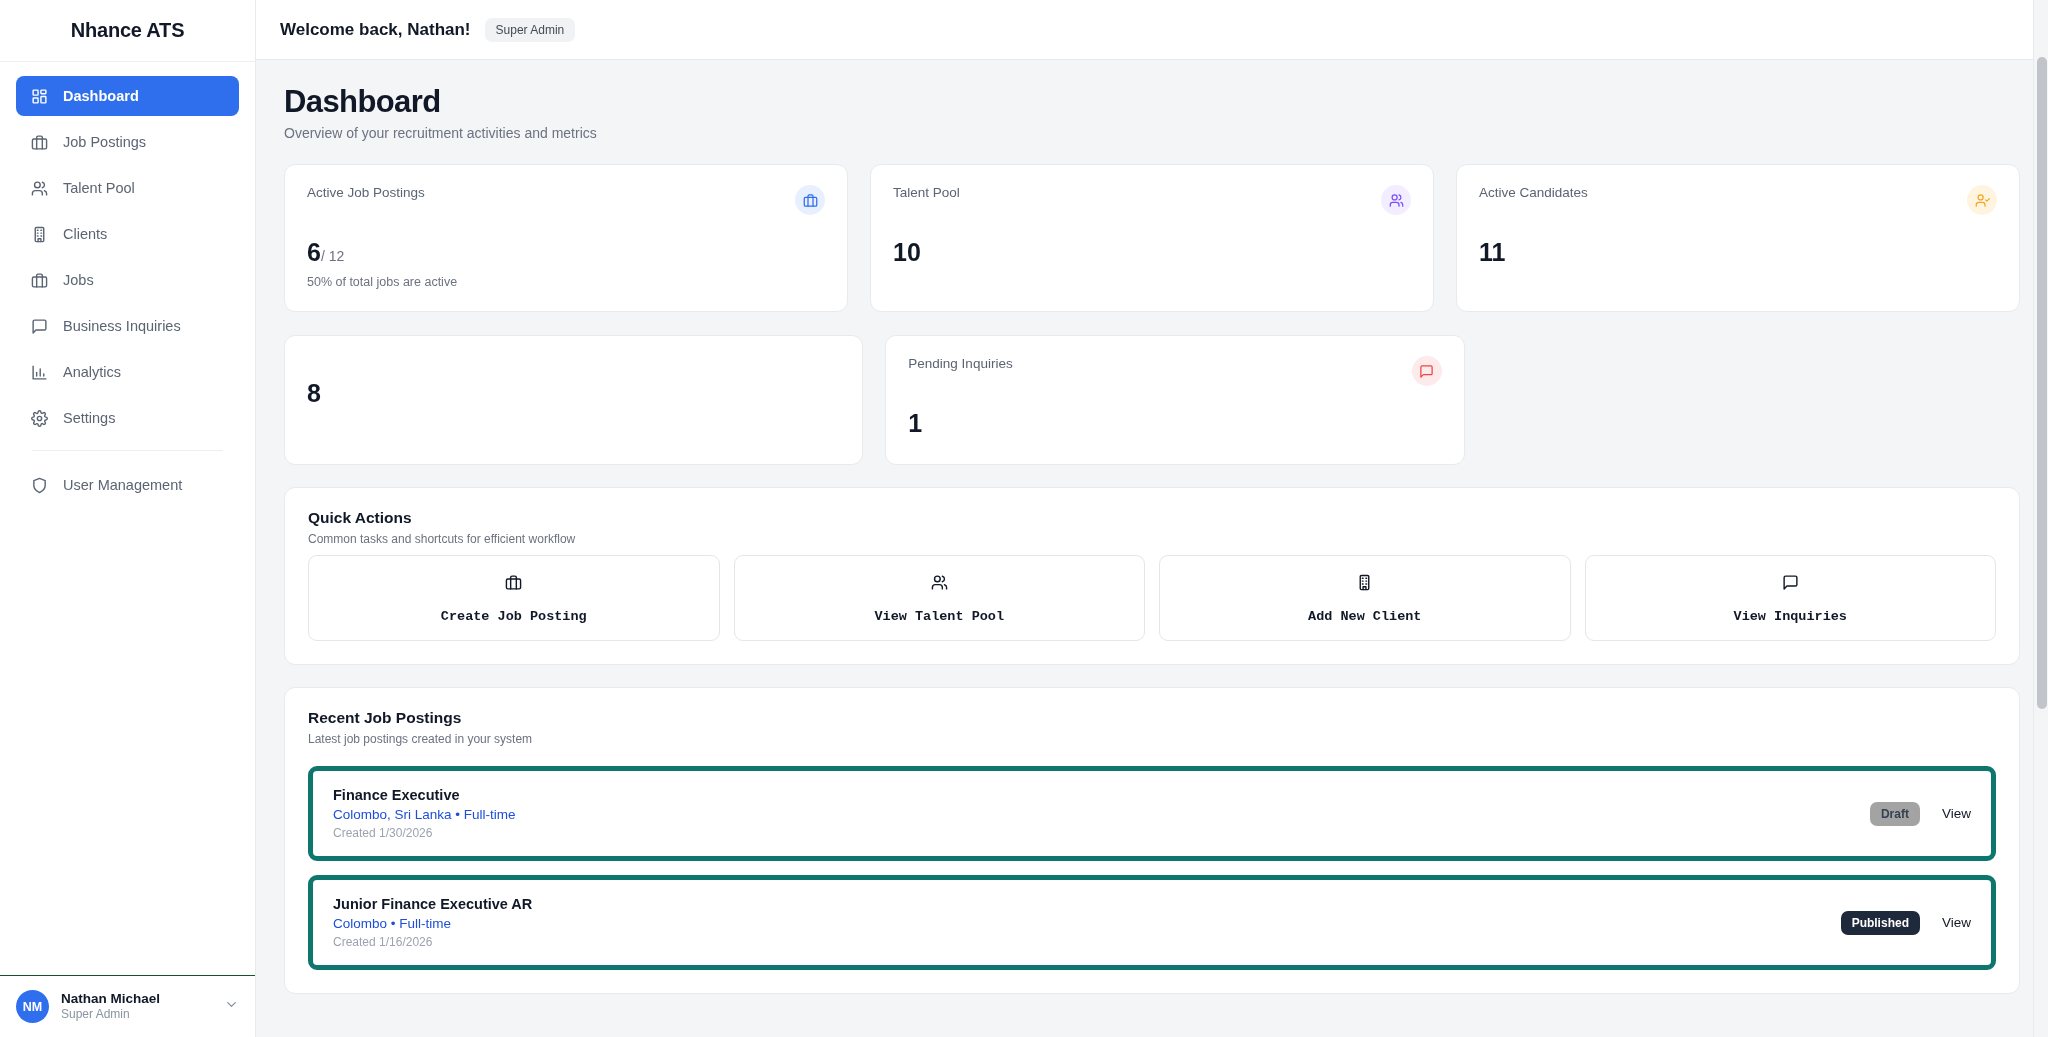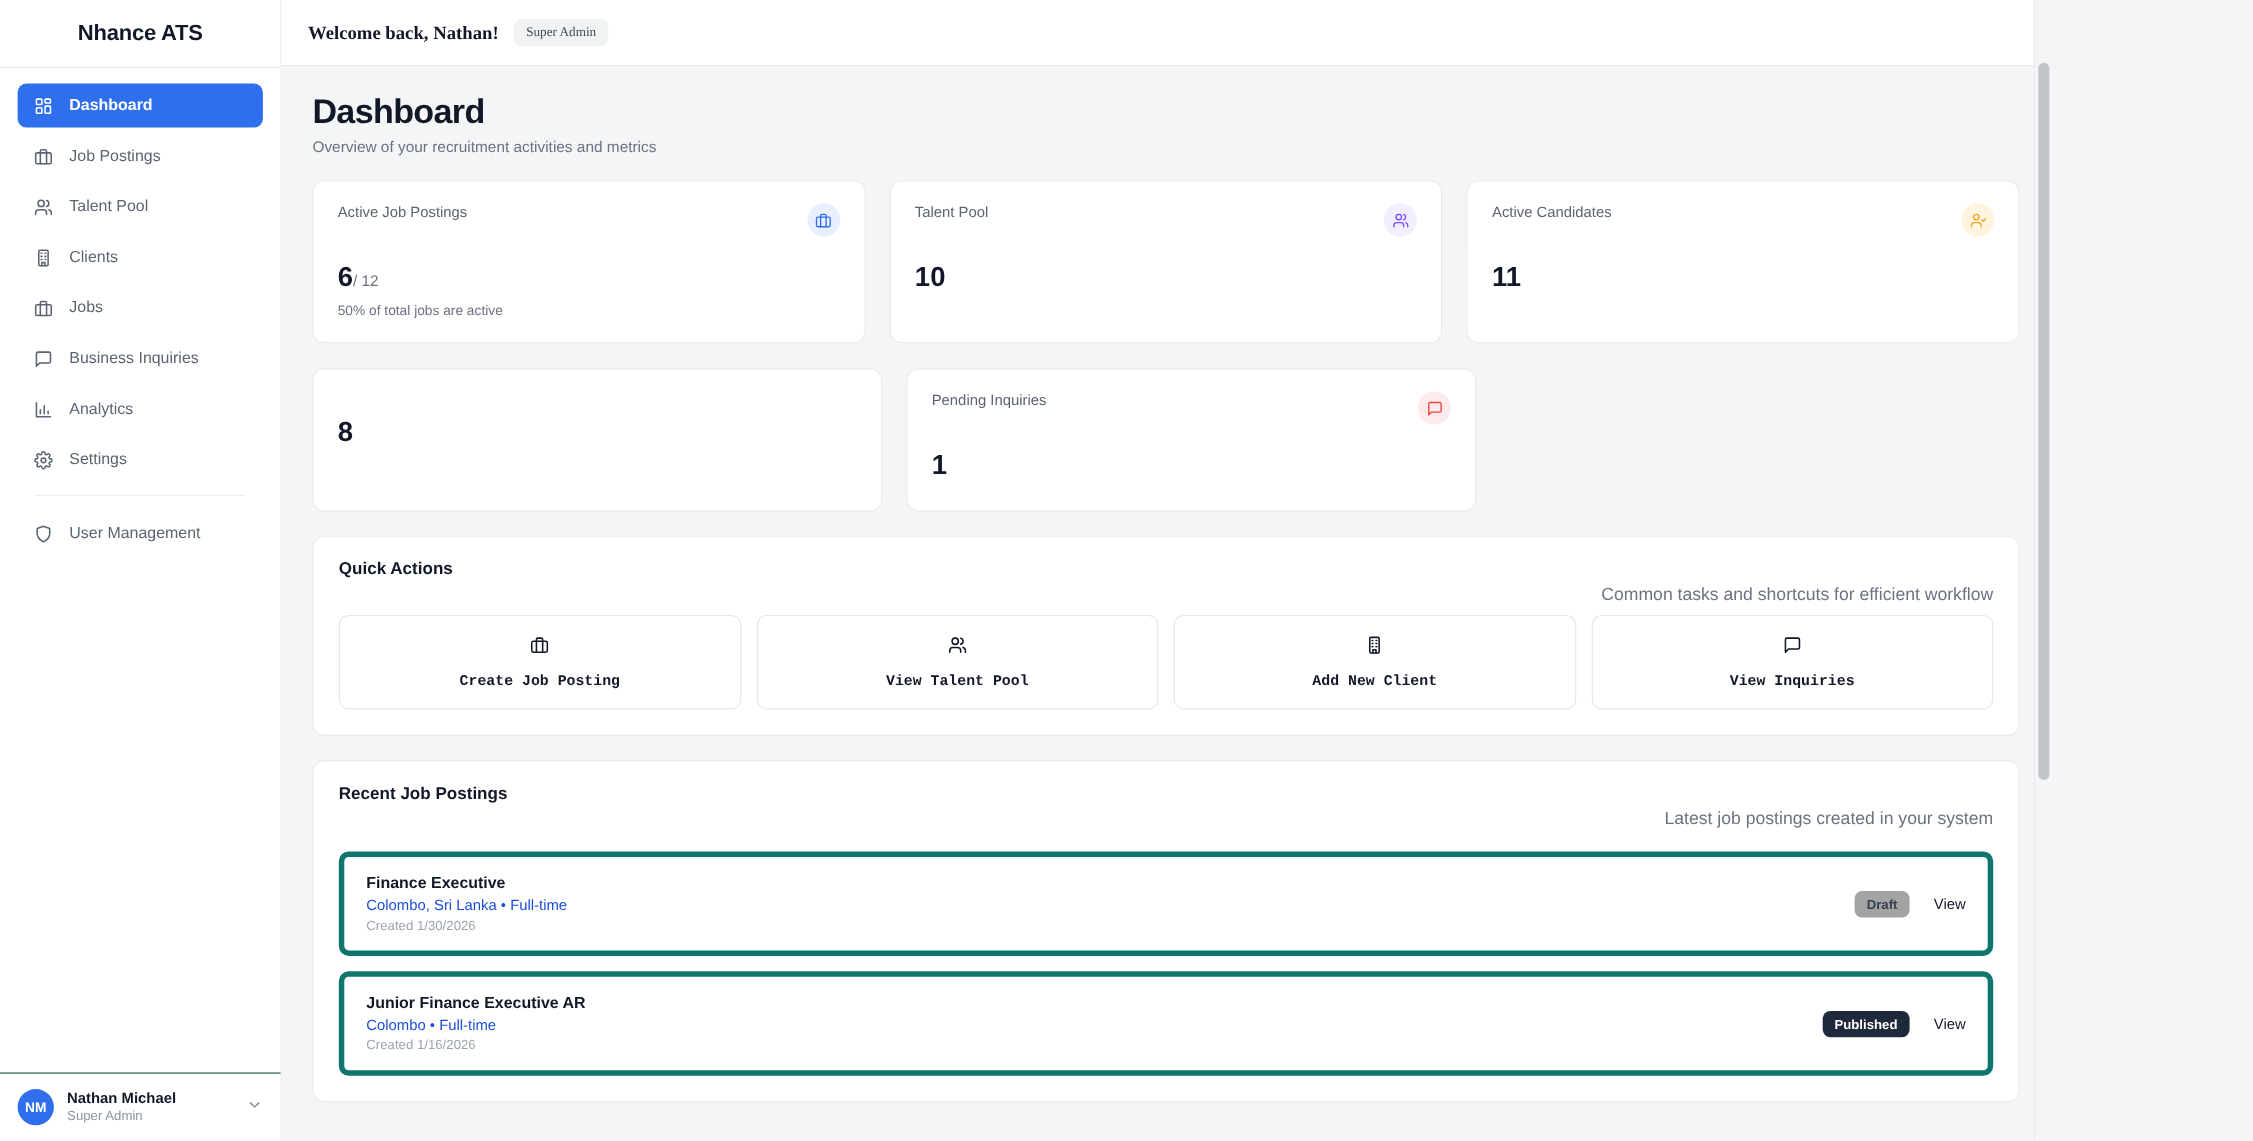--- a/index.html
+++ b/index.html
@@ -2,21 +2,21 @@
 <html><head>
 <meta charset="utf-8">
 <style>
   * { box-sizing: border-box; margin: 0; padding: 0; }
   html, body {
     width: 2048px; height: 1037px;
     font-family: "Liberation Sans", sans-serif;
     background: #f4f5f7;
     overflow: hidden;
   }
-  .app { display: flex; width: 1864px; height: 1037px; }
+  .app { display: flex; width: 2048px; height: 1037px; }
 
   
   .sidebar {
     width: 256px; height: 1037px; flex: 0 0 256px;
     background: #ffffff;
     border-right: 1px solid #e8eaed;
     display: flex; flex-direction: column;
     position: relative;
   }
   .brand {
@@ -59,21 +59,20 @@
   .profile-role { font-size: 12px; color: #8a93a0; }
   .chev { color: #8a93a0; }
 
   
   .main { flex: 1 1 auto; height: 1037px; display: flex; flex-direction: column; min-width: 0; position: relative; }
   .topbar {
     height: 60px; flex: 0 0 60px; background: #ffffff;
     border-bottom: 1px solid #e8eaed;
     display: flex; align-items: center; gap: 14px;
     padding: 0 24px 0 24px;
-    font-family: Liberation Serif, serif;
   }
   .welcome { font-size: 17px; font-weight: 700; color: #111827; }
   .role-chip {
     background: #f1f2f4; color: #434b57;
     font-size: 12px; font-weight: 500;
     padding: 5px 11px; border-radius: 7px;
   }
 
   .content {
     flex: 1 1 auto; overflow: hidden;
@@ -105,21 +104,21 @@
   .stat-value { margin-top: 25px; font-size: 25px; font-weight: 700; color: #111827; line-height: 1; }
   .stat-value .denom { font-size: 14px; font-weight: 400; color: #6b7280; }
   .stat-note { margin-top: 10px; font-size: 12.5px; color: #6b7280; }
 
   .panel {
     background: #ffffff; border: 1px solid #e8eaed;
     border-radius: 11px; padding: 21px 23px 23px 23px;
     margin-top: 22px;
   }
   .panel-title { font-size: 15.5px; font-weight: 700; color: #111827; }
-  .panel-sub { font-size: 16px; color: #6b7280; margin-top: 5px; text-align: right; }
+  .panel-sub { font-size: 12px; color: #6b7280; margin-top: 5px; }
 
   .qa-grid { display: flex; gap: 14px; margin-top: 9px; font-family: Liberation Mono, monospace; }
   .qa-btn {
     flex: 1 1 0; border: 1px solid #e3e6ea; border-radius: 9px;
     background: #fff; padding: 18px 10px 16px 10px;
     display: flex; flex-direction: column; align-items: center; gap: 13px;
     cursor: pointer;
   }
   .qa-label { font-size: 13.5px; font-weight: 700; color: #111827; }
   .qa-ico { color: #111827; }

